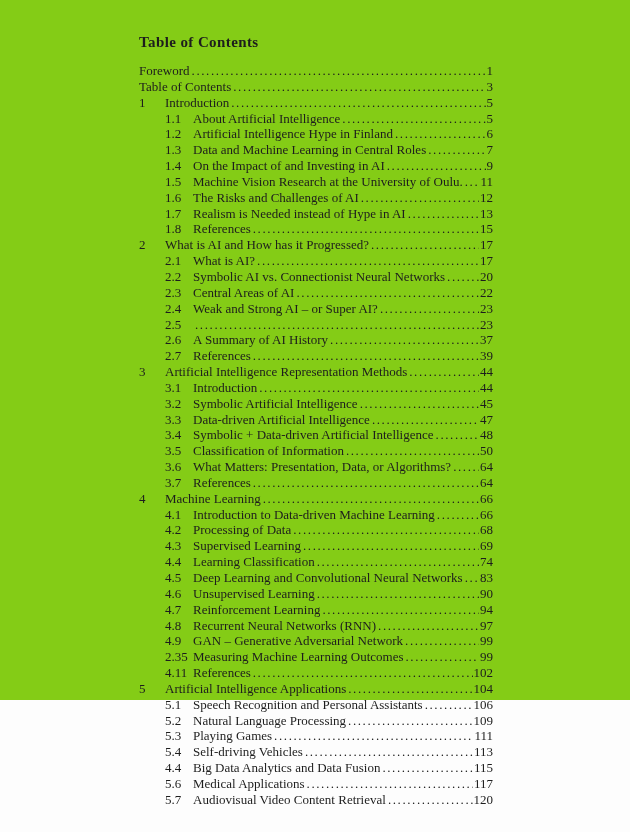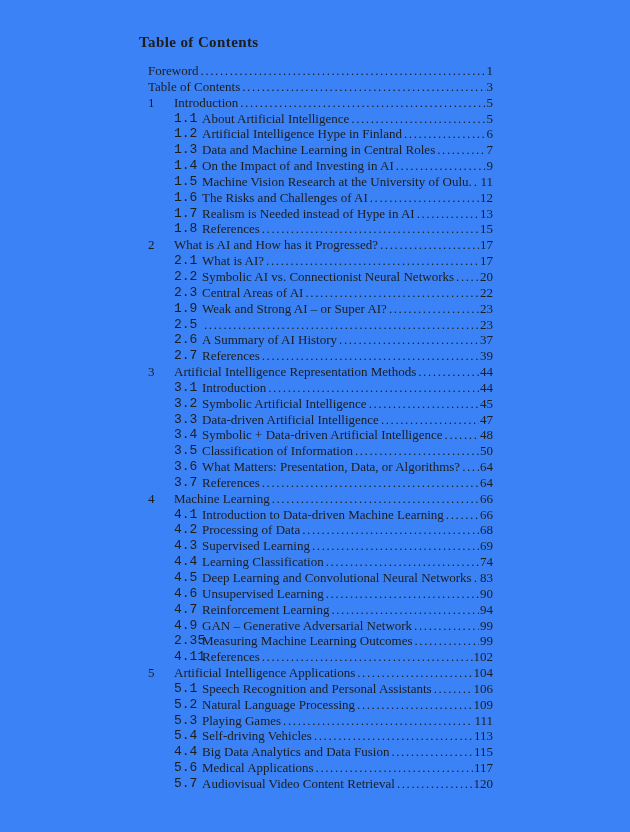--- a/index.html
+++ b/index.html
@@ -6,22 +6,22 @@
   html, body { width: 630px; height: 832px; }
   body {
     background: #fdfdfd;
     font-family: "Liberation Serif", serif;
     color: #1d1d1d;
     overflow: hidden;
   }
   .page {
     position: relative;
     width: 630px;
-    height: 832px;
-    background: #3b82f6;
+    height: 700px;
+    background: #84cc16;
   }
   .heading {
     position: absolute;
     left: 139px;
     top: 34px;
     font-size: 15px;
     font-weight: bold;
     letter-spacing: 0.4px;
     white-space: nowrap;
   }
@@ -31,25 +31,24 @@
     top: 63px;
     width: 354px;
   }
   .row {
     display: flex;
     align-items: center;
     font-size: 13px;
     line-height: 15.85px;
     height: 15.85px;
     white-space: nowrap;
-    margin-left: 9px;
   }
   .row.l0 .num { flex: 0 0 26px; width: 26px; }
   .row.l1 { padding-left: 26px; }
-  .row.l1 .num { flex: 0 0 28px; width: 28px; font-family: Liberation Mono, monospace; }
+  .row.l1 .num { flex: 0 0 28px; width: 28px; }
   .title {
     flex: 0 1 auto;
     min-width: 0;
     overflow: hidden;
   }
   .leader {
     flex: 1 1 4px;
     min-width: 0;
     overflow: hidden;
     letter-spacing: 1.6px;
@@ -155,21 +154,21 @@
     <span class="leader"></span>
     <span class="pnum">20</span>
   </div>
       <div class="row l1">
     <span class="num">2.3</span>
     <span class="title">Central Areas of AI</span>
     <span class="leader"></span>
     <span class="pnum">22</span>
   </div>
       <div class="row l1">
-    <span class="num">1.9</span>
+    <span class="num">2.4</span>
     <span class="title">Weak and Strong AI – or Super AI?</span>
     <span class="leader"></span>
     <span class="pnum">23</span>
   </div>
       <div class="row l1">
     <span class="num">2.5</span>
     <span class="leader"></span>
     <span class="pnum">23</span>
   </div>
       <div class="row l1">
@@ -272,20 +271,26 @@
     <span class="num">4.6</span>
     <span class="title">Unsupervised Learning</span>
     <span class="leader"></span>
     <span class="pnum">90</span>
   </div>
       <div class="row l1">
     <span class="num">4.7</span>
     <span class="title">Reinforcement Learning</span>
     <span class="leader"></span>
     <span class="pnum">94</span>
+  </div>
+      <div class="row l1">
+    <span class="num">4.8</span>
+    <span class="title">Recurrent Neural Networks (RNN)</span>
+    <span class="leader"></span>
+    <span class="pnum">97</span>
   </div>
       <div class="row l1">
     <span class="num">4.9</span>
     <span class="title">GAN – Generative Adversarial Network</span>
     <span class="leader"></span>
     <span class="pnum">99</span>
   </div>
       <div class="row l1">
     <span class="num">2.35</span>
     <span class="title">Measuring Machine Learning Outcomes</span>

